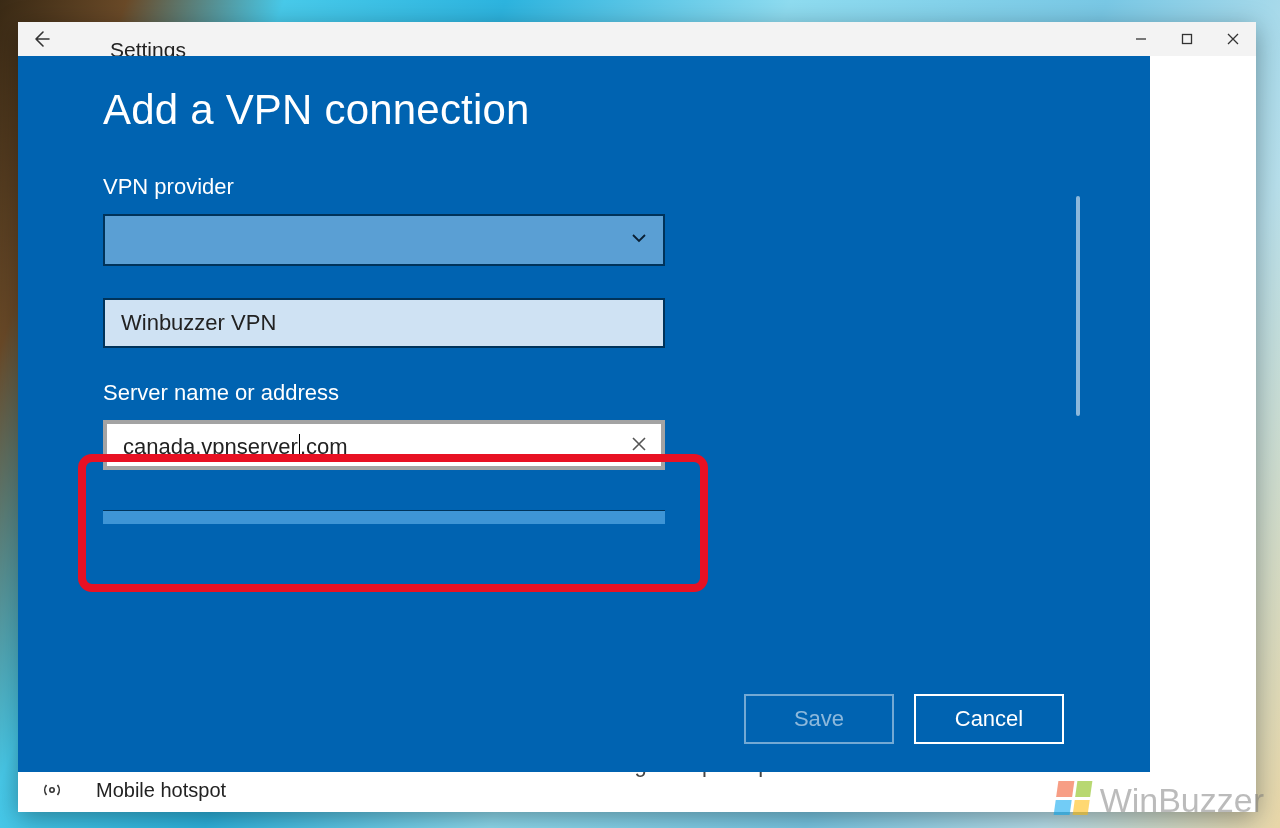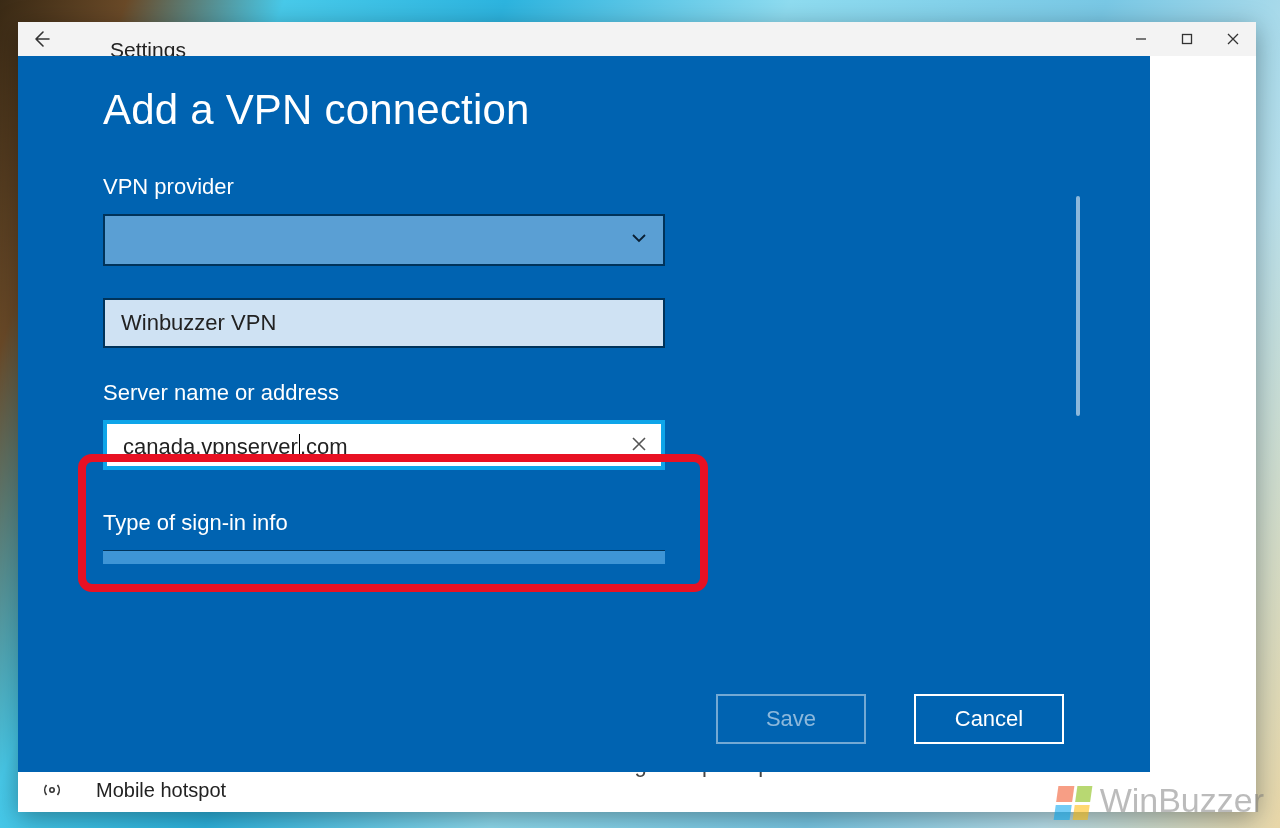--- a/index.html
+++ b/index.html
@@ -118,21 +118,21 @@
     background: #cfe2f3;
     border: 2px solid #00335a;
     color: #222;
     font-size: 22px;
     padding: 0 16px;
     line-height: 46px;
   }
 
   .txtbox.focused {
     background: #ffffff;
-    border: 4px solid #0ea5e9;
+    border: 4px solid #a3a3a3;
     outline: none;
     position: relative;
   }
 
   .txtbox.focused .caret {
     display:inline-block;
     width:1px; height:28px;
     background:#000;
     vertical-align:middle;
     margin-left:1px;
@@ -166,41 +166,41 @@
     width: 4px; height: 220px;
     background: rgba(255,255,255,.55);
     border-radius: 2px;
   }
 
   
   .footer {
     position: absolute;
     right: 86px; bottom: 28px;
     display: flex;
-    gap: 48px;
+    gap: 20px;
     align-items: center;
   }
   .btn {
     width: 150px; height: 50px;
     border: 2px solid #fff;
     color: #fff;
     font-size: 22px;
     display: flex; align-items: center; justify-content: center;
     background: transparent;
   }
   .btn.disabled {
     border-color: rgba(255,255,255,.45);
     color: rgba(255,255,255,.55);
   }
 
   
   .watermark {
     position: absolute;
     right: 16px; bottom: 8px;
-    display: flex; align-items: flex-end; gap: 10px;
+    display: flex; align-items: flex-start; gap: 10px;
     opacity: .55;
     color: rgba(120,120,120,.9);
     font-size: 34px;
     font-weight: 300;
     pointer-events:none;
   }
   .wm-logo {
     width: 34px; height: 34px;
     display: grid;
     grid-template-columns: 1fr 1fr;
@@ -289,21 +289,20 @@
             <span>canada.vpnserver</span><span class="caret"></span><span>.com</span>
             <span class="clear-x">
               <svg width="16" height="16" viewBox="0 0 16 16">
                   <path d="M2 2 L14 14 M14 2 L2 14" stroke="#555" stroke-width="1.6"></path>
                 </svg>
             </span>
           </div>
         </div>
 
         <div class="field-group" style="margin-bottom:0;">
-          <div class="field-label">Type of sign-in info</div>
           <div class="signin-strip"></div>
         </div>
 
       </div>
 
       <div class="red-hl" style="left:60px; top:398px; width:630px; height:138px;"></div>
 
       <div class="ov-scroll"></div>
 
       <div class="footer">

